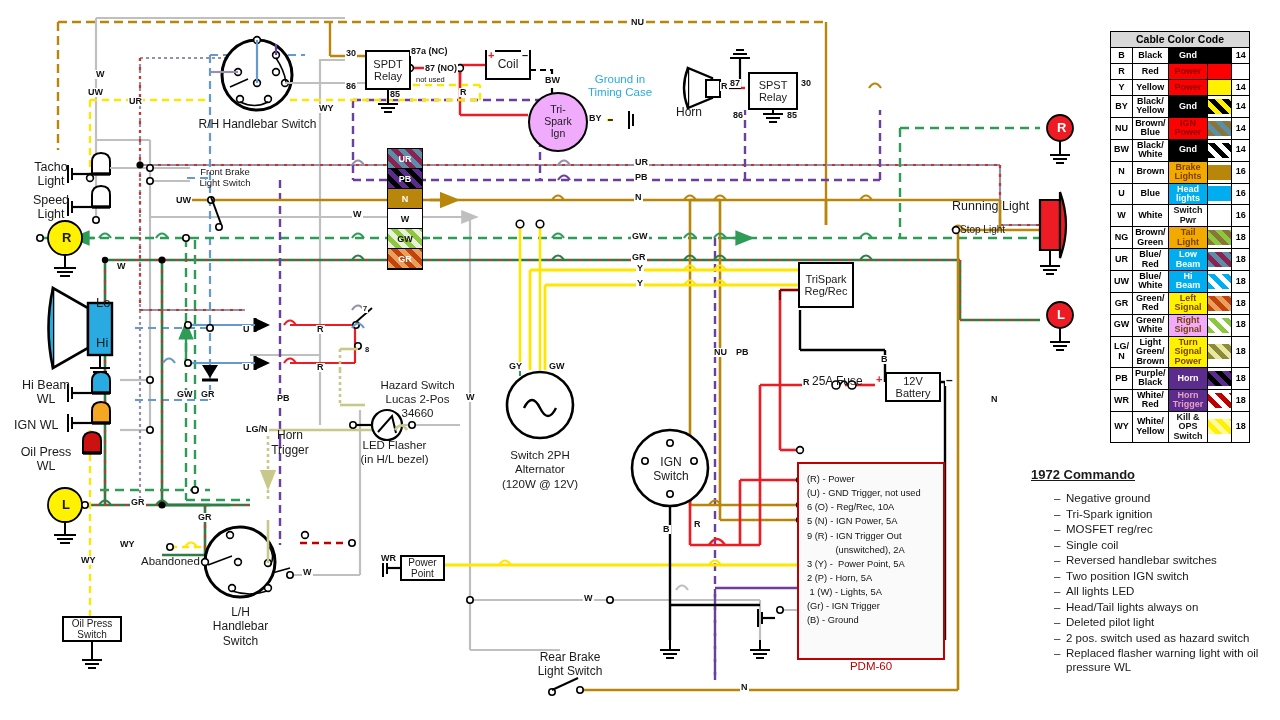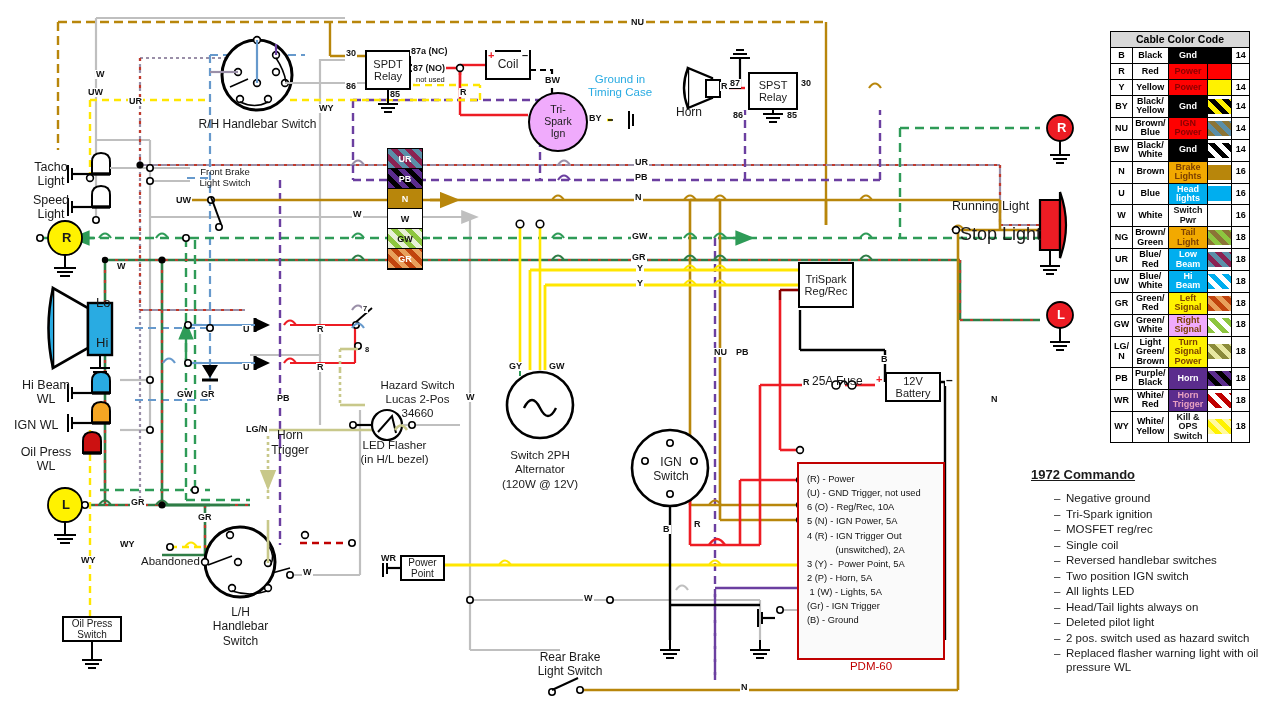--- a/index.html
+++ b/index.html
@@ -515,21 +515,21 @@
   <div class="wlbl" style="left:128px;top:97px;">UR</div>
   <div class="wlbl" style="left:175px;top:196px;">UW</div>
   <div class="wlbl" style="left:352px;top:210px;">W</div>
 
   <div class="box" style="left:365px;top:50px;width:46px;height:40px;white-space:pre;">SPDT
 Relay</div>
   <div class="wlbl" style="left:345px;top:49px;">30</div>
   <div class="wlbl" style="left:345px;top:82px;">86</div>
   <div class="wlbl" style="left:389px;top:90px;">85</div>
   <div class="wlbl" style="left:410px;top:47px;">87a (NC)</div>
-  <div class="wlbl" style="left:412px;top:64px;">87 (NO)</div>
+  <div class="wlbl" style="left:424px;top:64px;">87 (NO)</div>
   <div class="wlbl" style="left:415px;top:76px;font-size:7.5px;font-weight:normal;">not used</div>
 
   <div class="box" style="left:485px;top:50px;width:46px;height:30px;font-size:12px;">Coil</div>
   <div class="wlbl" style="left:487px;top:50px;color:#ED1C24;font-size:11px;">+</div>
   <div class="wlbl" style="left:521px;top:50px;font-size:11px;">–</div>
   <div class="wlbl" style="left:544px;top:76px;">BW</div>
   <div class="wlbl" style="left:459px;top:88px;">R</div>
 
   <div class="abs" style="left:528px;top:92px;width:56px;height:56px;border:2.6px solid #000;
        border-radius:50%;background:#f0abfc;display:flex;align-items:center;justify-content:center;
@@ -635,21 +635,21 @@
   <div class="lbl" style="left:812px;top:375px;font-size:12px;">25A Fuse</div>
   <div class="box" style="left:885px;top:372px;width:56px;height:30px;font-size:11px;line-height:1.1;white-space:pre;">12V
 Battery</div>
   <div class="wlbl" style="left:875px;top:374px;color:#ED1C24;font-size:11px;">+</div>
   <div class="wlbl" style="left:945px;top:374px;font-size:12px;">–</div>
   <div class="wlbl" style="left:880px;top:355px;">B</div>
   <div class="wlbl" style="left:802px;top:378px;">R</div>
   <div class="wlbl" style="left:990px;top:395px;">N</div>
 
   <div class="lbl" style="left:952px;top:199px;font-size:12.5px;">Running Light</div>
-  <div class="lbl" style="left:960px;top:224px;font-size:18px;">Stop Light</div>
+  <div class="lbl" style="left:960px;top:224px;font-size:10px;">Stop Light</div>
 
   <div class="wlbl" style="left:634px;top:158px;">UR</div>
   <div class="wlbl" style="left:634px;top:173px;">PB</div>
   <div class="wlbl" style="left:634px;top:193px;">N</div>
   <div class="wlbl" style="left:631px;top:232px;">GW</div>
   <div class="wlbl" style="left:631px;top:253px;">GR</div>
   <div class="wlbl" style="left:636px;top:264px;">Y</div>
   <div class="wlbl" style="left:636px;top:279px;">Y</div>
   <div class="wlbl" style="left:713px;top:348px;">NU</div>
   <div class="wlbl" style="left:735px;top:348px;">PB</div>
@@ -659,21 +659,21 @@
   <div class="wlbl" style="left:740px;top:683px;">N</div>
 
   <div class="lbl c" style="left:520px;top:650px;width:100px;font-size:12px;line-height:1.2;white-space:pre;">Rear Brake
 Light Switch</div>
 
   <div id="pdm">
       <div class="pin">(R) - Power</div>
       <div class="pin">(U) - GND Trigger, not used</div>
       <div class="pin">6 (O) - Reg/Rec, 10A</div>
       <div class="pin">5 (N) - IGN Power, 5A</div>
-      <div class="pin">4 (R) - IGN Trigger Out</div>
+      <div class="pin">9 (R) - IGN Trigger Out</div>
       <div class="pin">           (unswitched), 2A</div>
       <div class="pin">3 (Y) -  Power Point, 5A</div>
       <div class="pin">2 (P) - Horn, 5A</div>
       <div class="pin"> 1 (W) - Lights, 5A</div>
       <div class="pin">(Gr) - IGN Trigger</div>
       <div class="pin">(B) - Ground</div>
     </div>
   <div id="pdmcap">PDM-60</div>
 
   <table id="cct">

